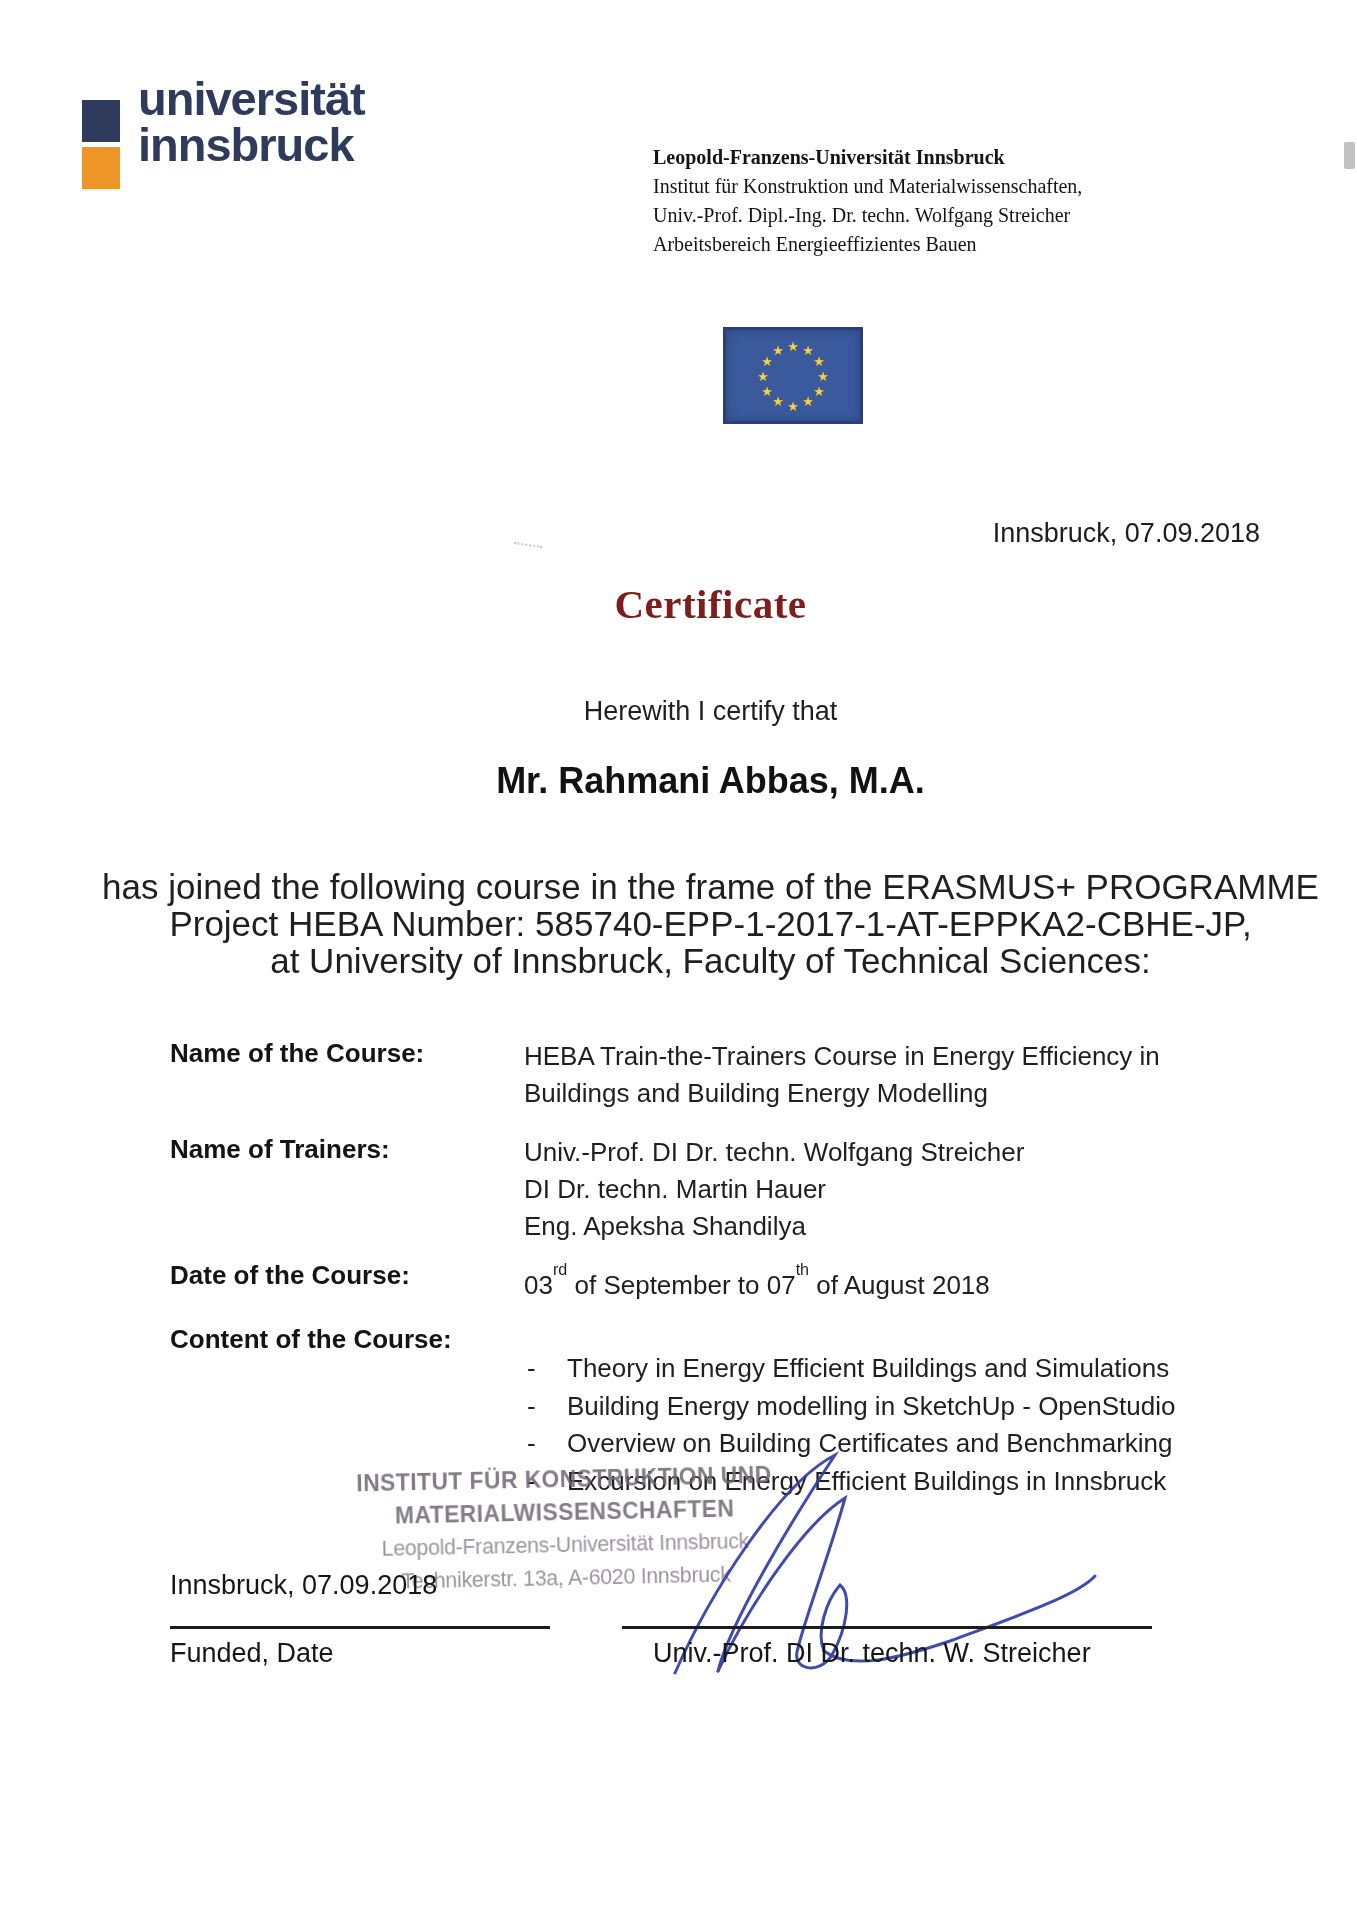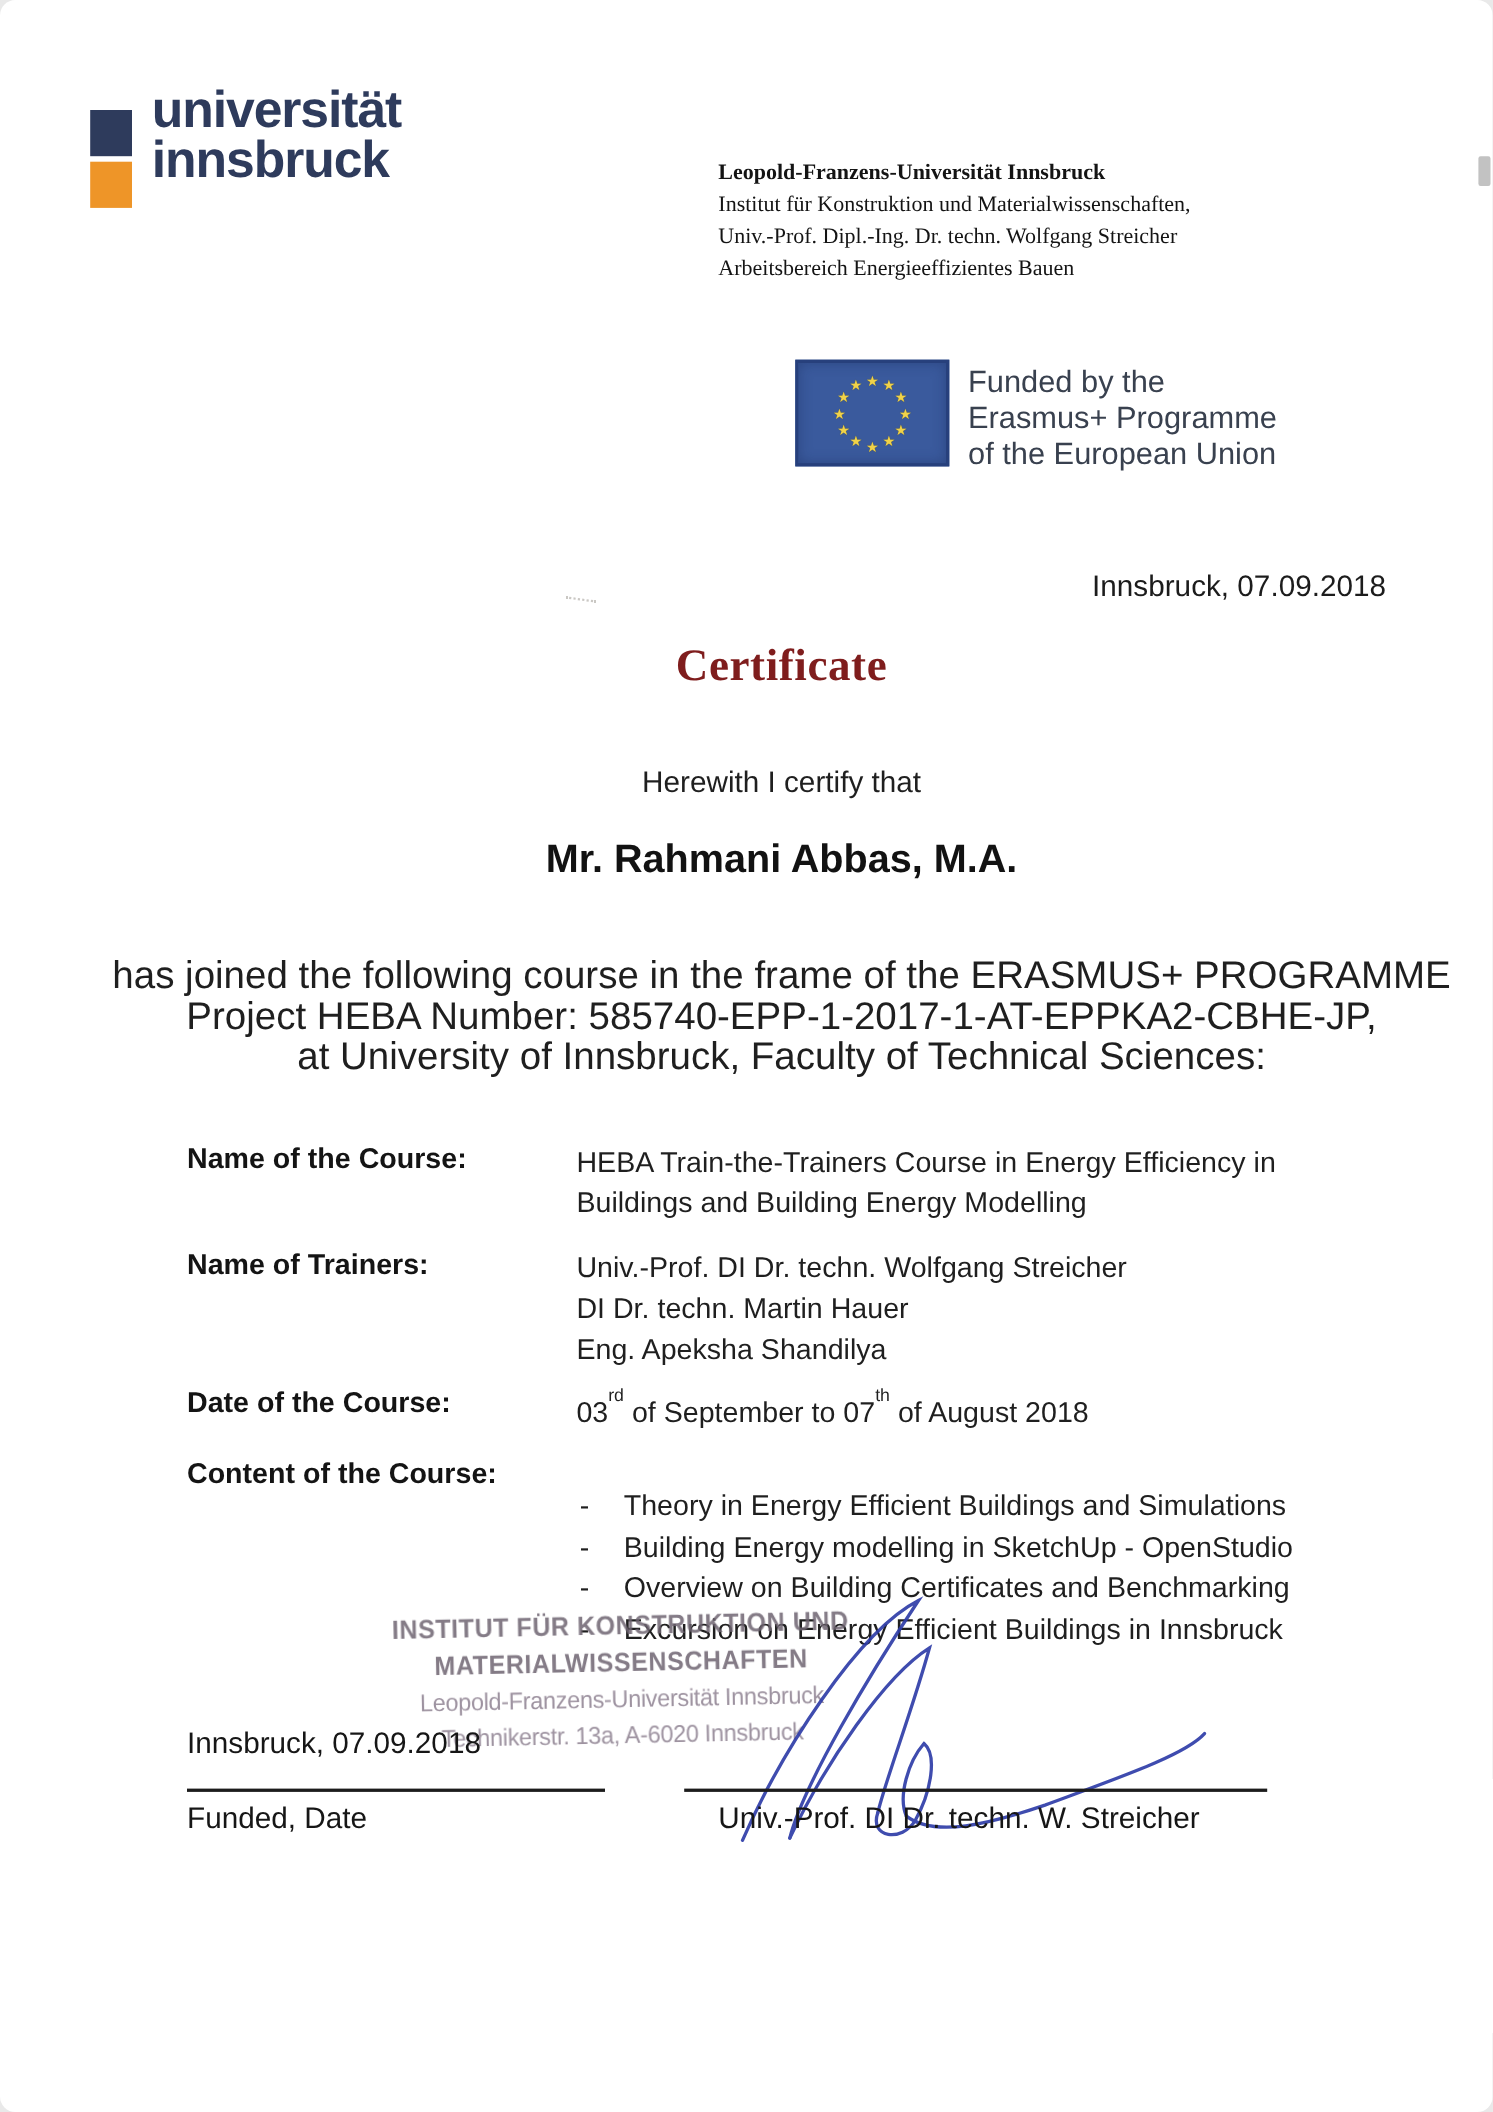--- a/index.html
+++ b/index.html
@@ -1,20 +1,20 @@
 <!DOCTYPE html>
 <html><head>
 <meta charset="utf-8">
 <title>Certificate</title>
 <style>
   html,body{margin:0;padding:0;background:#e9e9e9;}
   .page{
     position:relative;width:1357px;height:1920px;background:#ffffff;
     margin:0 auto;overflow:hidden;
-    font-family:"Liberation Sans", sans-serif;color:#1f1f1f;border-radius:14px;
+    font-family:"Liberation Sans", sans-serif;color:#1f1f1f;
   }
   
   .logo-squares{position:absolute;left:82px;top:100px;width:38px;}
   .sq{width:38px;height:42px;}
   .sq.navy{background:#2e3b5c;margin-bottom:5px;}
   .sq.orange{background:#ee9528;}
   .wordmark{position:absolute;left:138px;top:76px;font-size:47px;line-height:46px;
     font-weight:bold;color:#2e3b5c;letter-spacing:-1px;}
   .logo-sub{position:absolute;left:138px;top:207px;font-size:24px;line-height:30px;color:#3a3a3a;}
   
@@ -100,25 +100,20 @@
       <span class="star" style="left: 97px; top: 45.5px;">★</span>
       <span class="star" style="left: 92.9808px; top: 60.5px;">★</span>
       <span class="star" style="left: 82px; top: 71.4808px;">★</span>
       <span class="star" style="left: 67px; top: 75.5px;">★</span>
       <span class="star" style="left: 52px; top: 71.4808px;">★</span>
       <span class="star" style="left: 41.0192px; top: 60.5px;">★</span>
       <span class="star" style="left: 37px; top: 45.5px;">★</span>
       <span class="star" style="left: 41.0192px; top: 30.5px;">★</span>
       <span class="star" style="left: 52px; top: 19.5192px;">★</span>
     </div>
-  <div class="funding-text">
-    <div>Funded by the</div>
-    <div>Erasmus+ Programme</div>
-    <div>of the European Union</div>
-  </div>
 
   <div class="date-top">Innsbruck, 07.09.2018</div>
   <div class="centered cert-title">Certificate</div>
   <div class="smudge"></div>
   <div class="centered certify">Herewith I certify that</div>
   <div class="centered recipient">Mr. Rahmani Abbas, M.A.</div>
 
   <div class="centered intro">
     <div>has joined the following course in the frame of the ERASMUS+ PROGRAMME</div>
     <div>Project HEBA Number: 585740-EPP-1-2017-1-AT-EPPKA2-CBHE-JP,</div>

